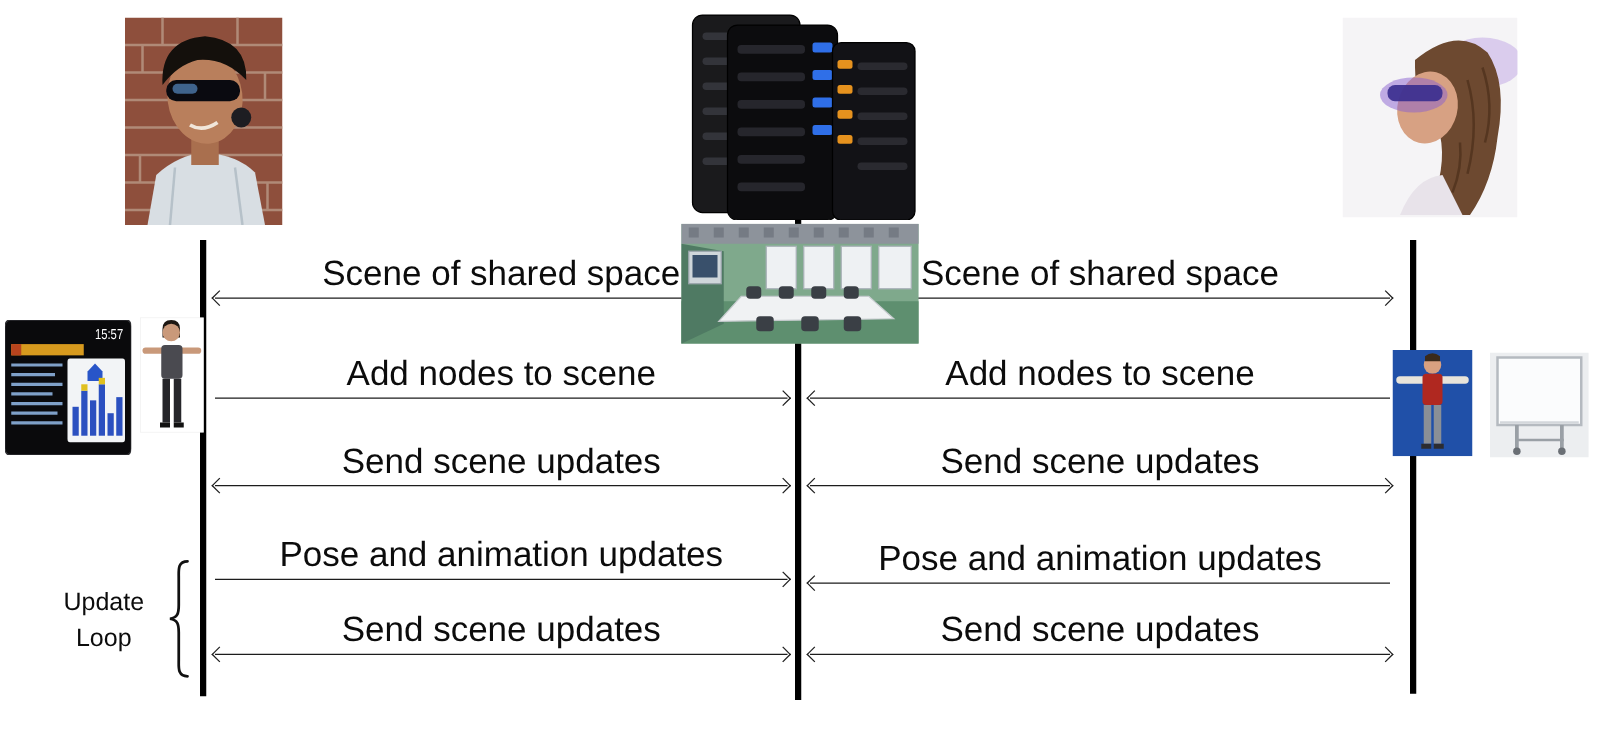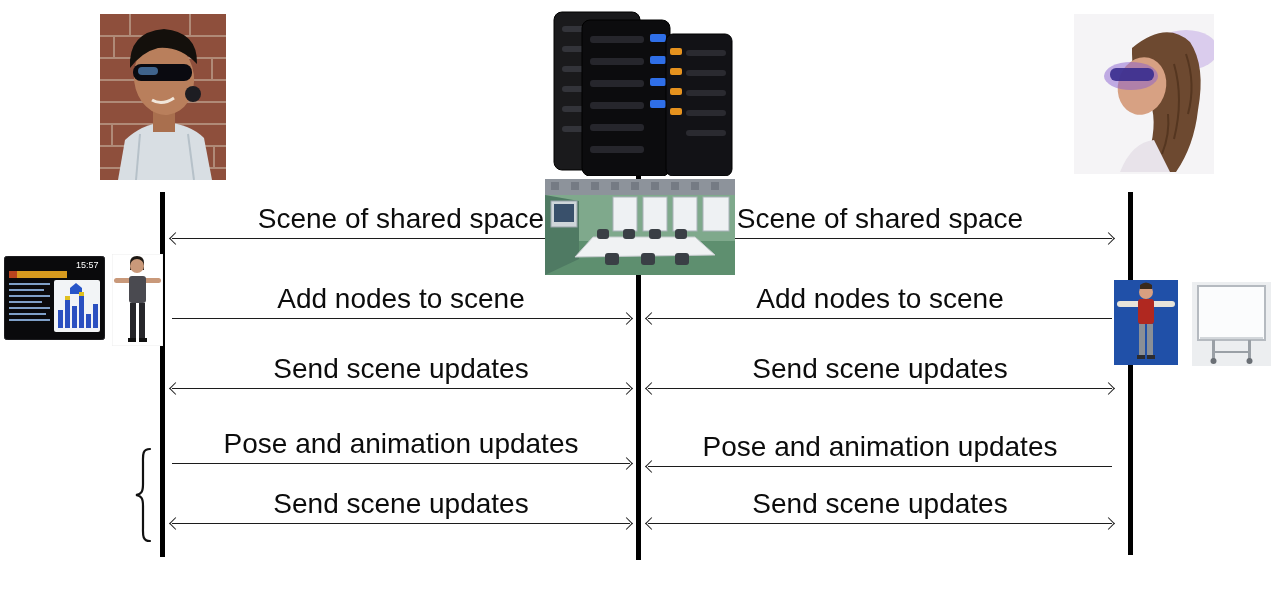--- a/index.html
+++ b/index.html
@@ -157,21 +157,21 @@
           <rect x="78" y="50" width="12" height="10" rx="3"></rect>
         <rect x="104" y="50" width="12" height="10" rx="3"></rect>
           <rect x="130" y="50" width="12" height="10" rx="3"></rect>
         <rect x="60" y="74" width="14" height="12" rx="3"></rect>
           <rect x="96" y="74" width="14" height="12" rx="3"></rect>
         <rect x="130" y="74" width="14" height="12" rx="3"></rect>
       </g>
     </svg>
   </div>
 
-  <div class="img" style="left:4px;top:256px;width:101px;height:84px">
+  <div class="img" style="left:4px;top:256px;width:101px;height:108px">
     <svg viewBox="0 0 101 84" preserveAspectRatio="none">
       <rect width="101" height="84" rx="4" fill="#0a0a0c" stroke="#2e2e32"></rect>
       <text x="72" y="12" font-size="9" fill="#ffffff" font-family="Liberation Sans, sans-serif">15:57</text>
       <rect x="5" y="15" width="58" height="7" fill="#d79a1e"></rect>
       <rect x="5" y="15" width="8" height="7" fill="#b8441e"></rect>
       <g stroke="#7fa0c8" stroke-width="2">
         <line x1="5" y1="28" x2="46" y2="28"></line>
           <line x1="5" y1="34" x2="40" y2="34"></line>
         <line x1="5" y1="40" x2="46" y2="40"></line>
           <line x1="5" y1="46" x2="38" y2="46"></line>
@@ -294,17 +294,18 @@
       </div>
   </div>
   <div class="msg" style="left:648px;top:491px;width:464px">
     <div class="lbl">Send scene updates</div>
     <div class="arrow dir-both">
         <i class="hl"></i>
         <i class="hr"></i>
       </div>
   </div>
 
+  <div class="update-loop" style="left:36px;top:468px;width:94px">Update Loop</div>
   <svg class="brace" style="left:134px;top:446px" width="18" height="98" viewBox="0 0 18 98">
     <path d="M16,3 C8,3 9,10 9,16 L9,38 C9,45 8,48 2,49 C8,50 9,53 9,60 L9,82 C9,88 8,95 16,95" fill="none" stroke="#111" stroke-width="2.2" stroke-linecap="round"></path>
   </svg>
 
 </div>
 
 </body></html>

